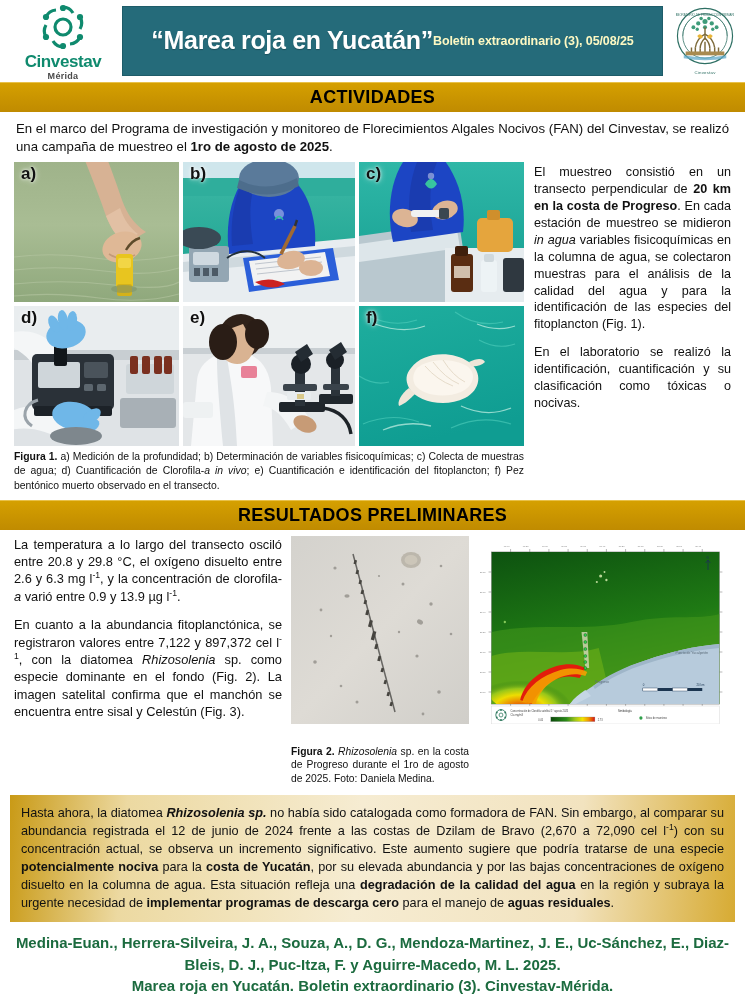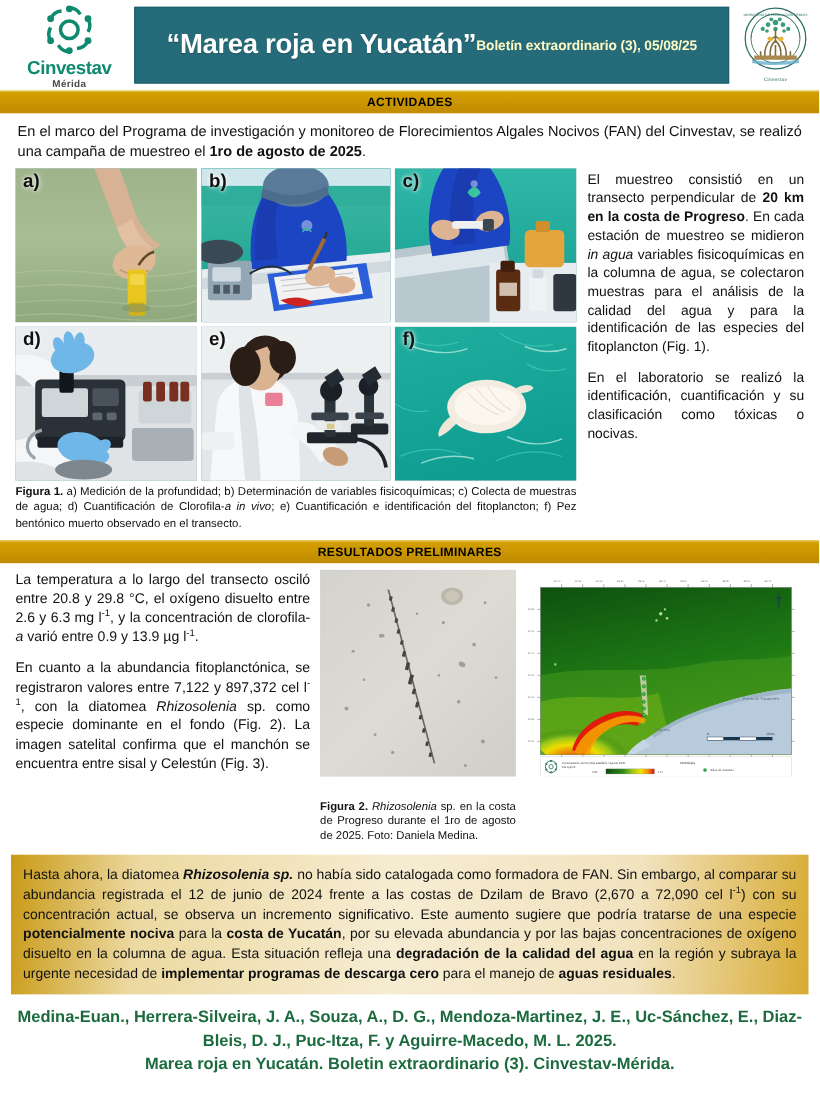--- a/index.html
+++ b/index.html
@@ -94,21 +94,21 @@
     text-align: center;
     line-height: 1.15;
   }
 
   
   .section-bar {
     background: linear-gradient(180deg, #d5a000 0%, #c99400 55%, #c08b00 100%);
     color: #000000;
     text-align: center;
     font-weight: bold;
-    font-size: 11px;
+    font-size: 18px;
     letter-spacing: 0.3px;
     padding: 4px 0 4px 0;
     border-top: 1px solid #e8c14a;
   }
 
   
   .intro {
     font-size: 13.2px;
     line-height: 1.38;
     text-align: justify;

